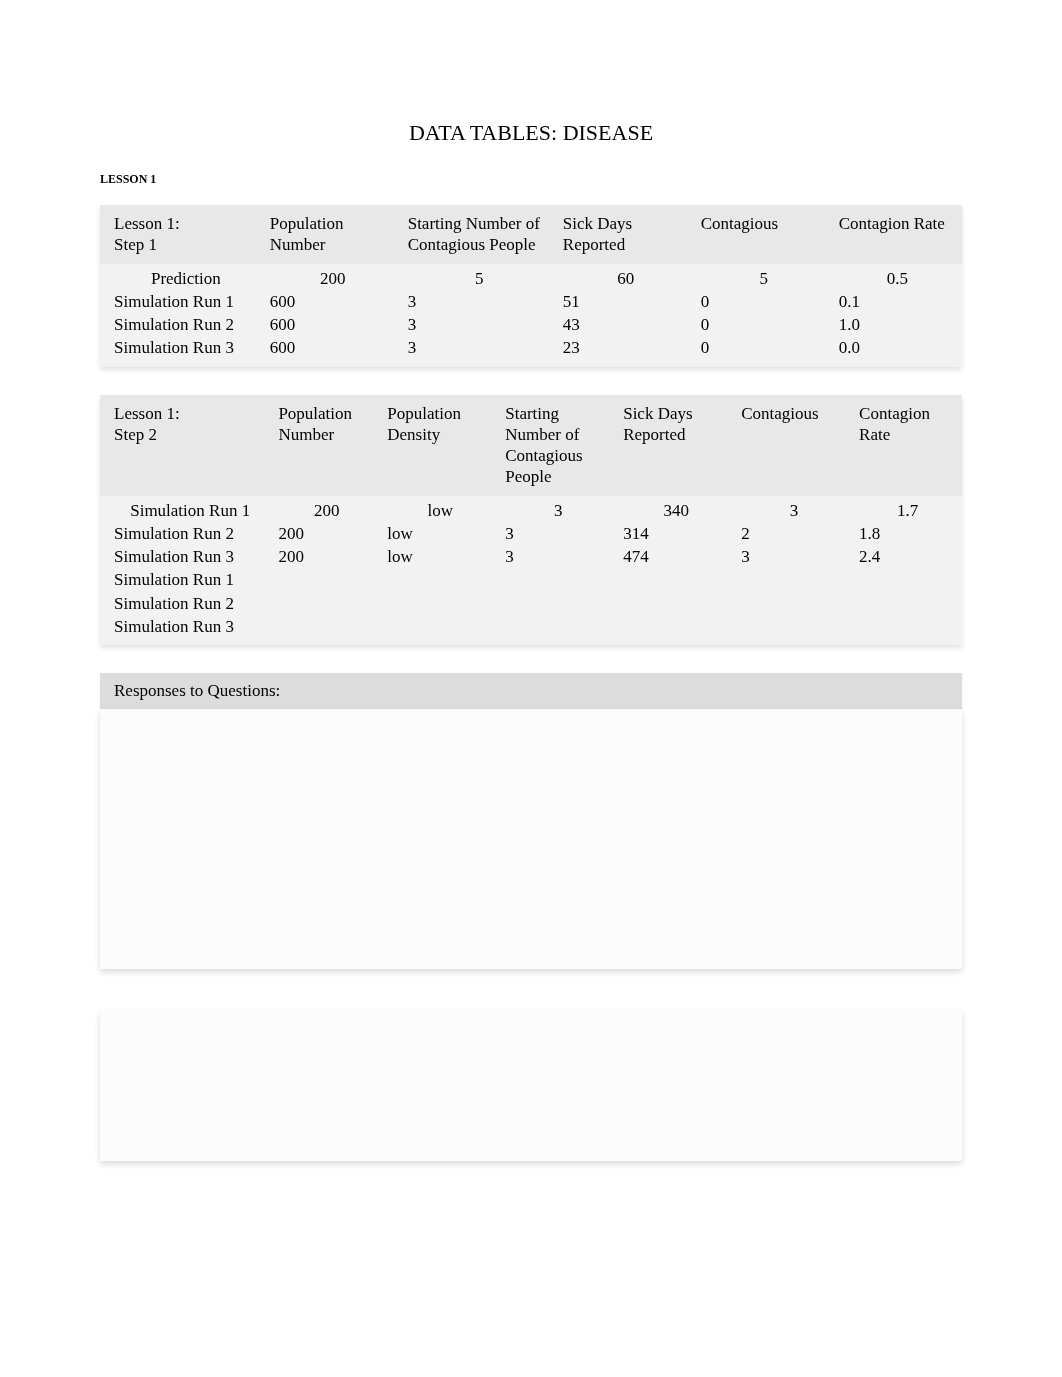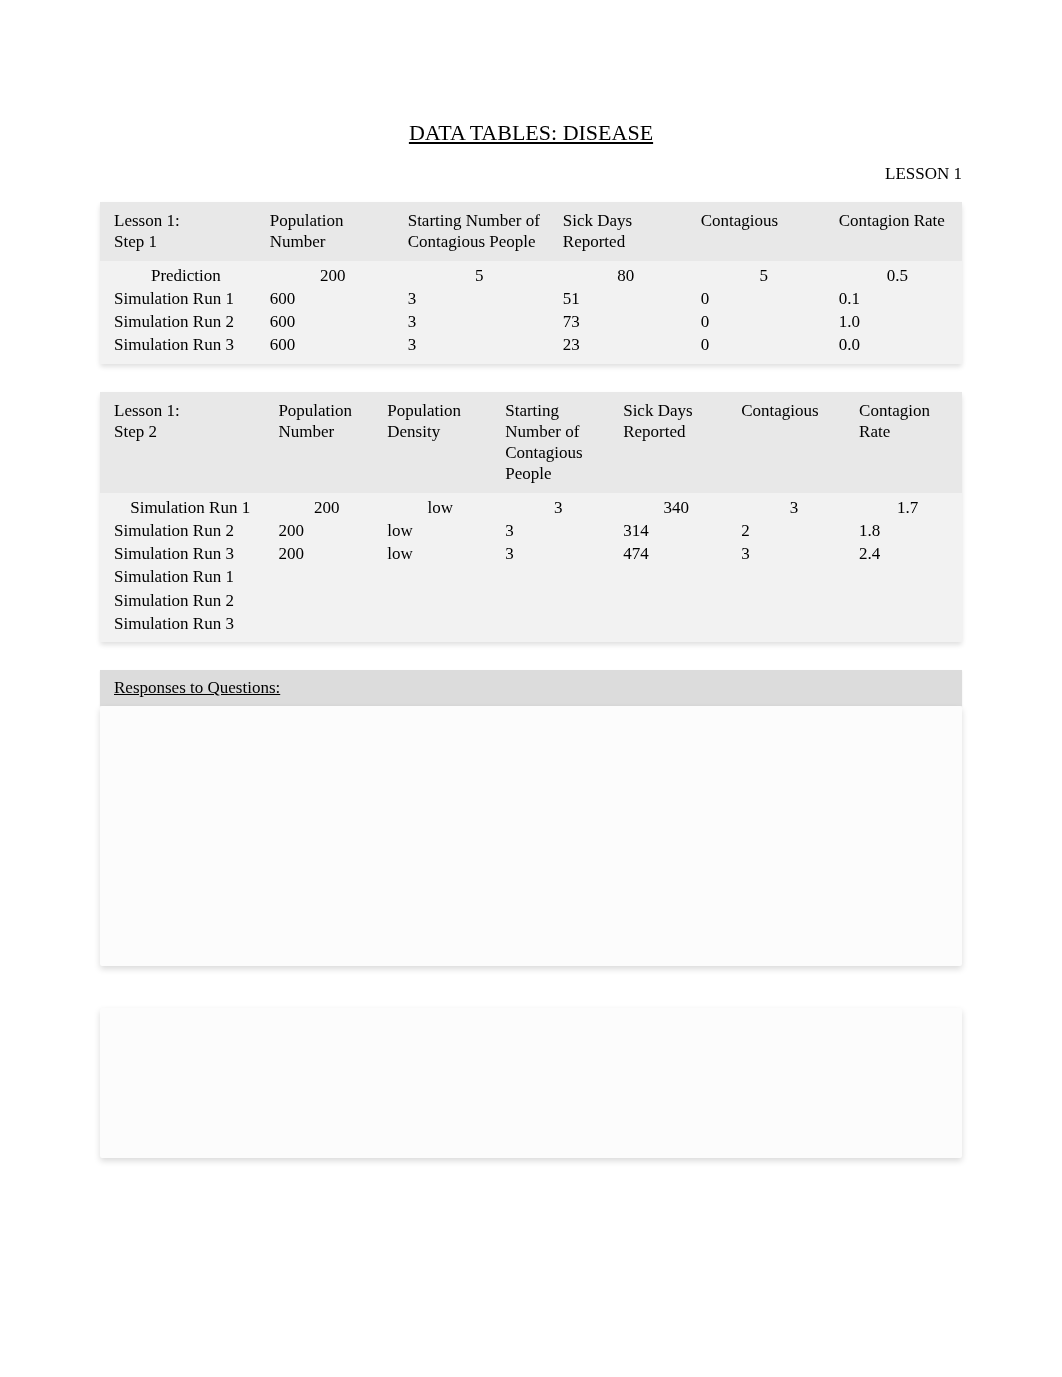--- a/index.html
+++ b/index.html
@@ -11,27 +11,27 @@
       font-family: "Times New Roman", Times, serif;
       background: #ffffff;
       width: 1062px;
       padding: 120px 100px 60px 100px;
       font-size: 17px;
       color: #000;
     }
     .title {
       text-align: center;
       font-size: 22px;
+      margin-bottom: 26px;
+    }
+    .subtitle {
+      text-align: left;
+      font-size: 12px;
       margin-bottom: 18px;
-      text-decoration: underline;
-    }
-    .subtitle {
-      text-align: right;
-      font-size: 17px;
-      margin-bottom: 18px;
+      font-weight: bold;
     }
     .table-wrap {
       background: #701a75;
       border-radius: 2px;
       box-shadow: 0 3px 5px rgba(0,0,0,0.12);
       margin-bottom: 28px;
       padding: 0;
     }
     table {
       width: 100%;
@@ -77,21 +77,20 @@
     .t2 th:nth-child(5), .t2 td:nth-child(5) { width: 13%; }
     .t2 th:nth-child(6), .t2 td:nth-child(6) { width: 13%; }
     .t2 th:nth-child(7), .t2 td:nth-child(7) { width: 12%; }
 
     .section-label {
       background: #dcdcdc;
       padding: 8px 14px;
       font-size: 17px;
       box-shadow: 0 1px 2px rgba(0,0,0,0.08);
       margin-bottom: 0;
-      text-decoration: underline;
     }
     .response-box {
       background: #fcfcfc;
       min-height: 260px;
       box-shadow: 0 3px 6px rgba(0,0,0,0.15);
       border-radius: 2px;
       margin-bottom: 42px;
     }
     .notes-box {
       background: #fcfcfc;
@@ -120,37 +119,37 @@
         <th>Sick Days Reported</th>
         <th>Contagious</th>
         <th>Contagion Rate</th>
       </tr>
     </thead>
     <tbody id="t1body">
         <tr>
           <td>Prediction</td>
           <td>200</td>
           <td>5</td>
-          <td>80</td>
+          <td>60</td>
           <td>5</td>
           <td>0.5</td>
         </tr>
         <tr>
           <td>Simulation Run 1</td>
           <td>600</td>
           <td>3</td>
           <td>51</td>
           <td>0</td>
           <td>0.1</td>
         </tr>
         <tr>
           <td>Simulation Run 2</td>
           <td>600</td>
           <td>3</td>
-          <td>73</td>
+          <td>43</td>
           <td>0</td>
           <td>1.0</td>
         </tr>
         <tr>
           <td>Simulation Run 3</td>
           <td>600</td>
           <td>3</td>
           <td>23</td>
           <td>0</td>
           <td>0.0</td>

